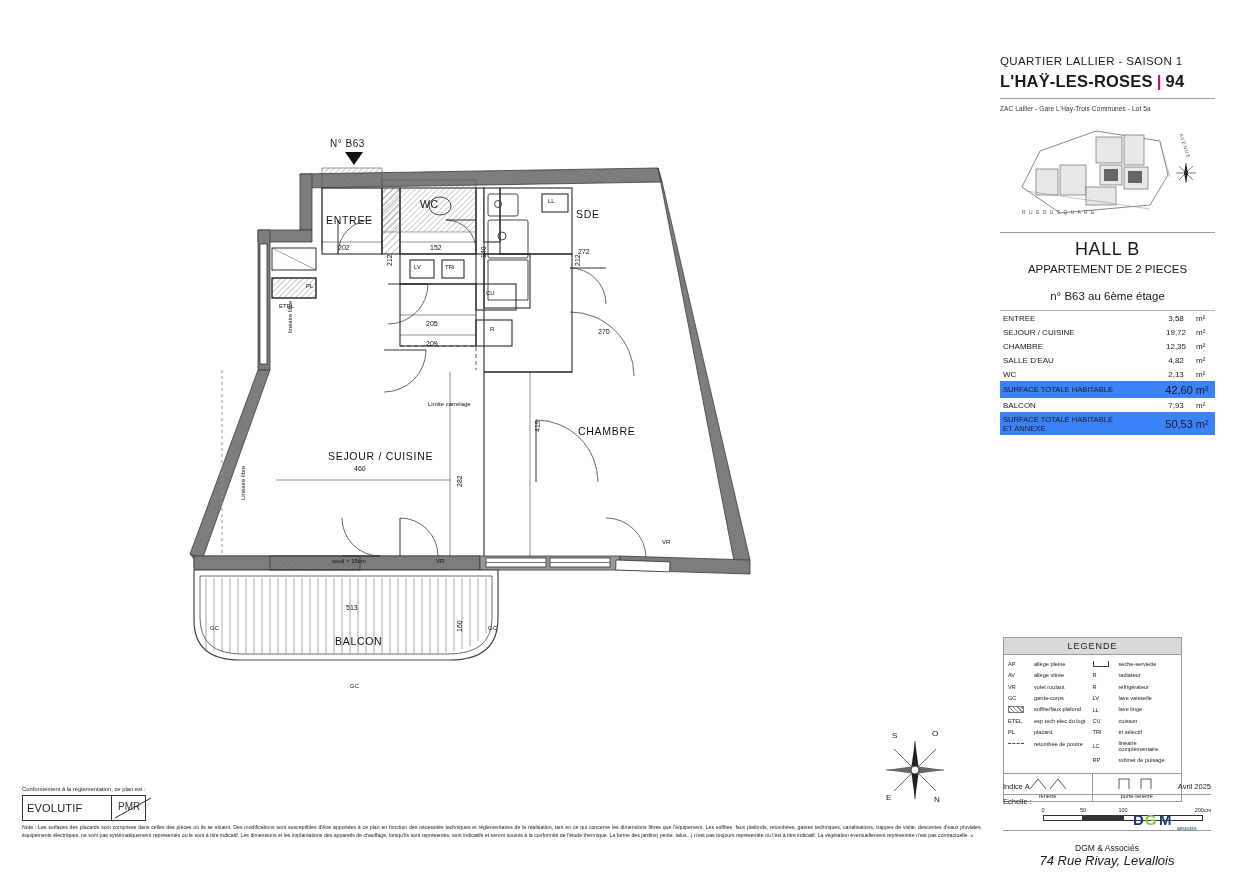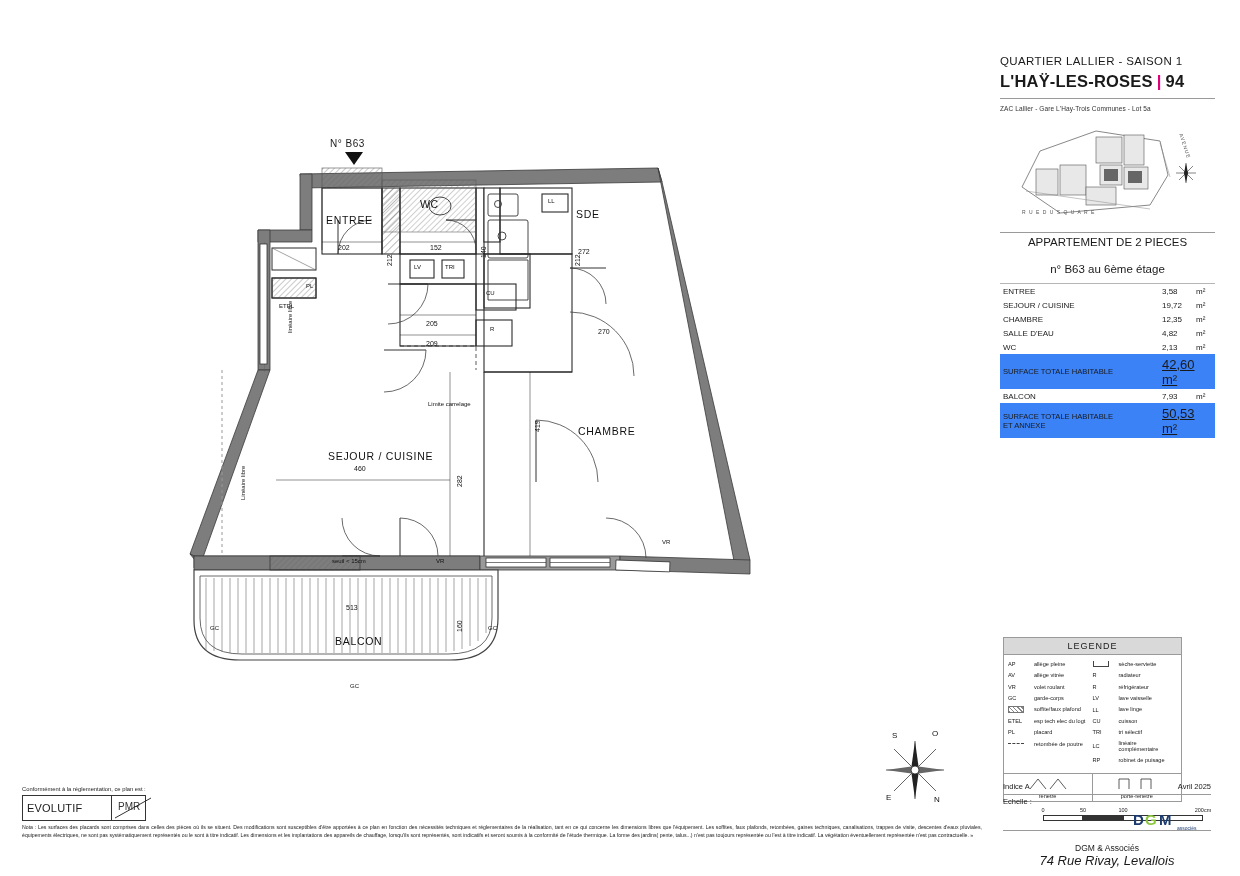--- a/index.html
+++ b/index.html
@@ -26,25 +26,25 @@
   .siteplan { position: relative; height: 108px; margin-top: 5px; }
   .siteplan svg { position: absolute; left: 0; top: 0; }
   .siteplan .road-lbl { position: absolute; font-size: 5px; color: #555; letter-spacing: 1px; }
 
   .hall { text-align: center; font-size: 18px; letter-spacing: 0.6px; margin-top: 6px; }
   .appt { text-align: center; font-size: 11.5px; margin-top: 3px; }
   .appt2 { text-align: center; font-size: 11.5px; margin-top: 15px; }
 
   .surf-table { width: 100%; margin-top: 8px; border-collapse: collapse; font-size: 8px; }
   .surf-table td { padding: 2.5px 3px; }
-  .surf-table td.val { text-align: left; width: 34px; }
+  .surf-table td.val { text-align: center; width: 34px; }
   .surf-table td.unit { width: 22px; text-align: left; padding-left: 3px; }
   .surf-table tr.rowline td { border-top: 1px solid #b5b5b5; }
   .surf-table tr.hl td { background: #3b82f6; font-size: 7.6px; }
-  .surf-table tr.hl td.val { font-size: 13px; text-decoration: underline; }
+  .surf-table tr.hl td.val { font-size: 11px; }
   .surf-table tr.plain td { font-size: 8px; }
 
   
   .legend { position: absolute; left: 1003px; top: 637px; width: 179px; border: 1px solid #9a9a9a; }
   .legend-title { background: #d9d9d9; text-align: center; font-size: 9px; letter-spacing: 1px; padding: 3px 0; border-bottom: 1px solid #9a9a9a; }
   .legend-body { display: flex; padding: 5px 4px 4px 4px; }
   .legend-col { width: 50%; }
   .leg-row { display: flex; align-items: center; font-size: 5.6px; margin-bottom: 3.4px; min-height: 8px; }
   .leg-key { width: 26px; flex: 0 0 26px; display: flex; align-items: center; justify-content: flex-start; font-size: 5.6px; }
   .leg-txt { flex: 1; line-height: 1.12; }
@@ -382,20 +382,21 @@
             <line x1="7" y1="-7" x2="-7" y2="7"></line>
           </g>
           <polygon points="0,-10 -2,0 0,10 2,0" fill="#222"></polygon>
         </g>
       </svg>
       <div class="road-lbl" style="left:22px; top:92px;">R U E   D U   S Q U A R E</div>
       <div class="road-lbl" style="left:172px; top:26px; transform:rotate(72deg);">AVENUE</div>
     </div>
 
     <div class="rule"></div>
+    <div class="hall">HALL B</div>
     <div class="appt">APPARTEMENT DE 2 PIECES</div>
     <div class="appt2">n° B63 au 6ème étage</div>
 
     <table class="surf-table">
       <tbody>
         <tr class="plain rowline">
           <td>ENTREE</td>
           <td class="val">3,58</td>
           <td class="unit">m²</td>
         </tr>

